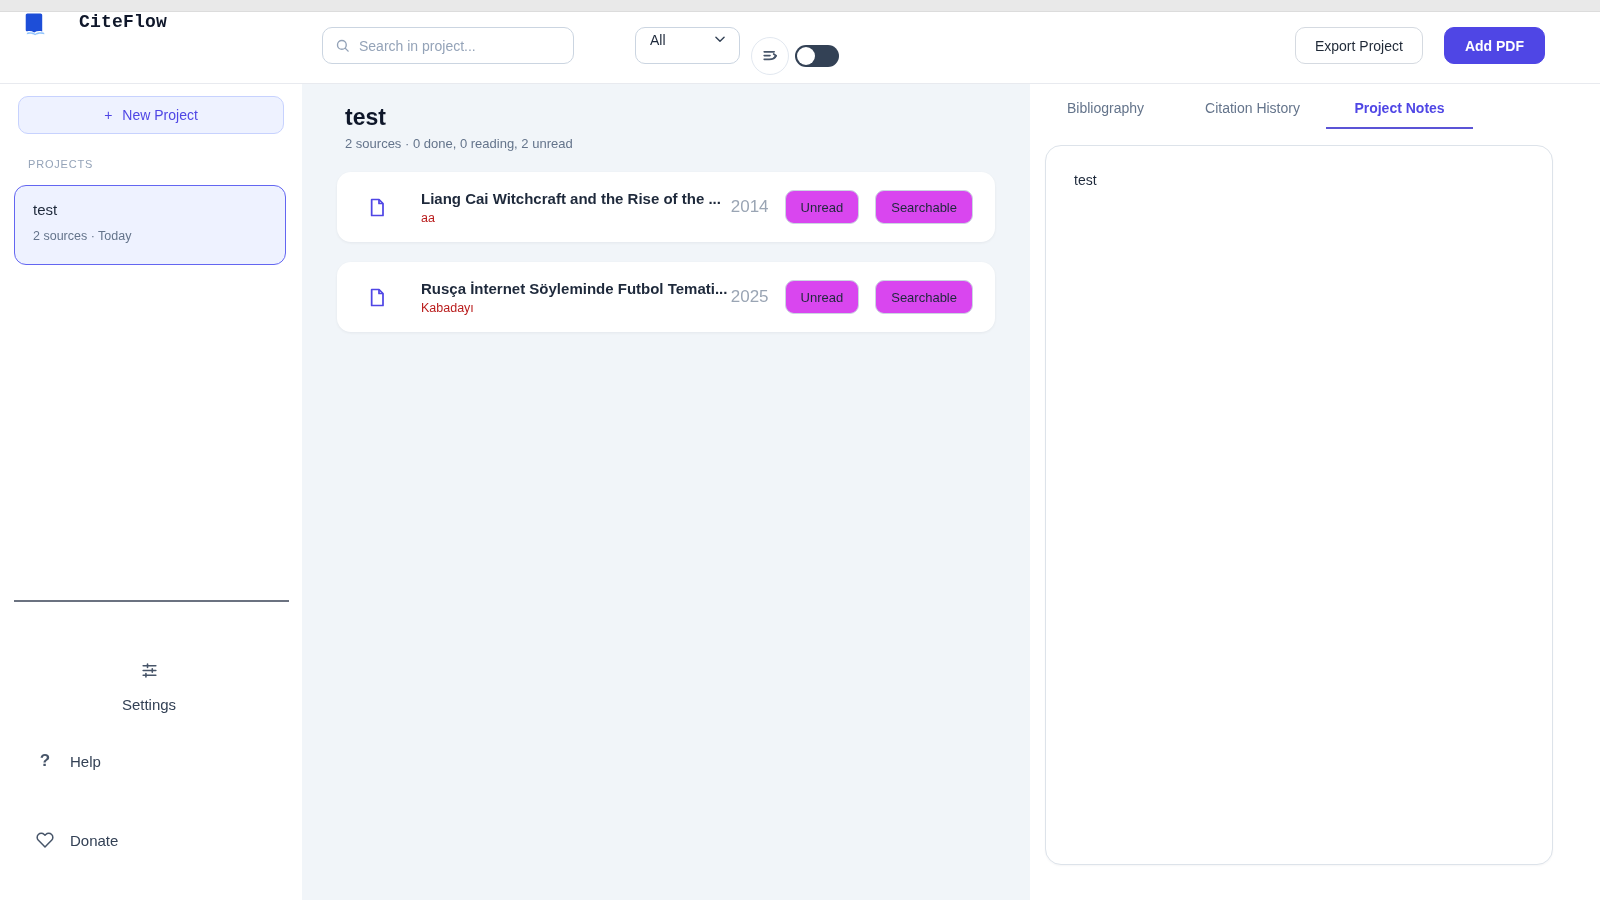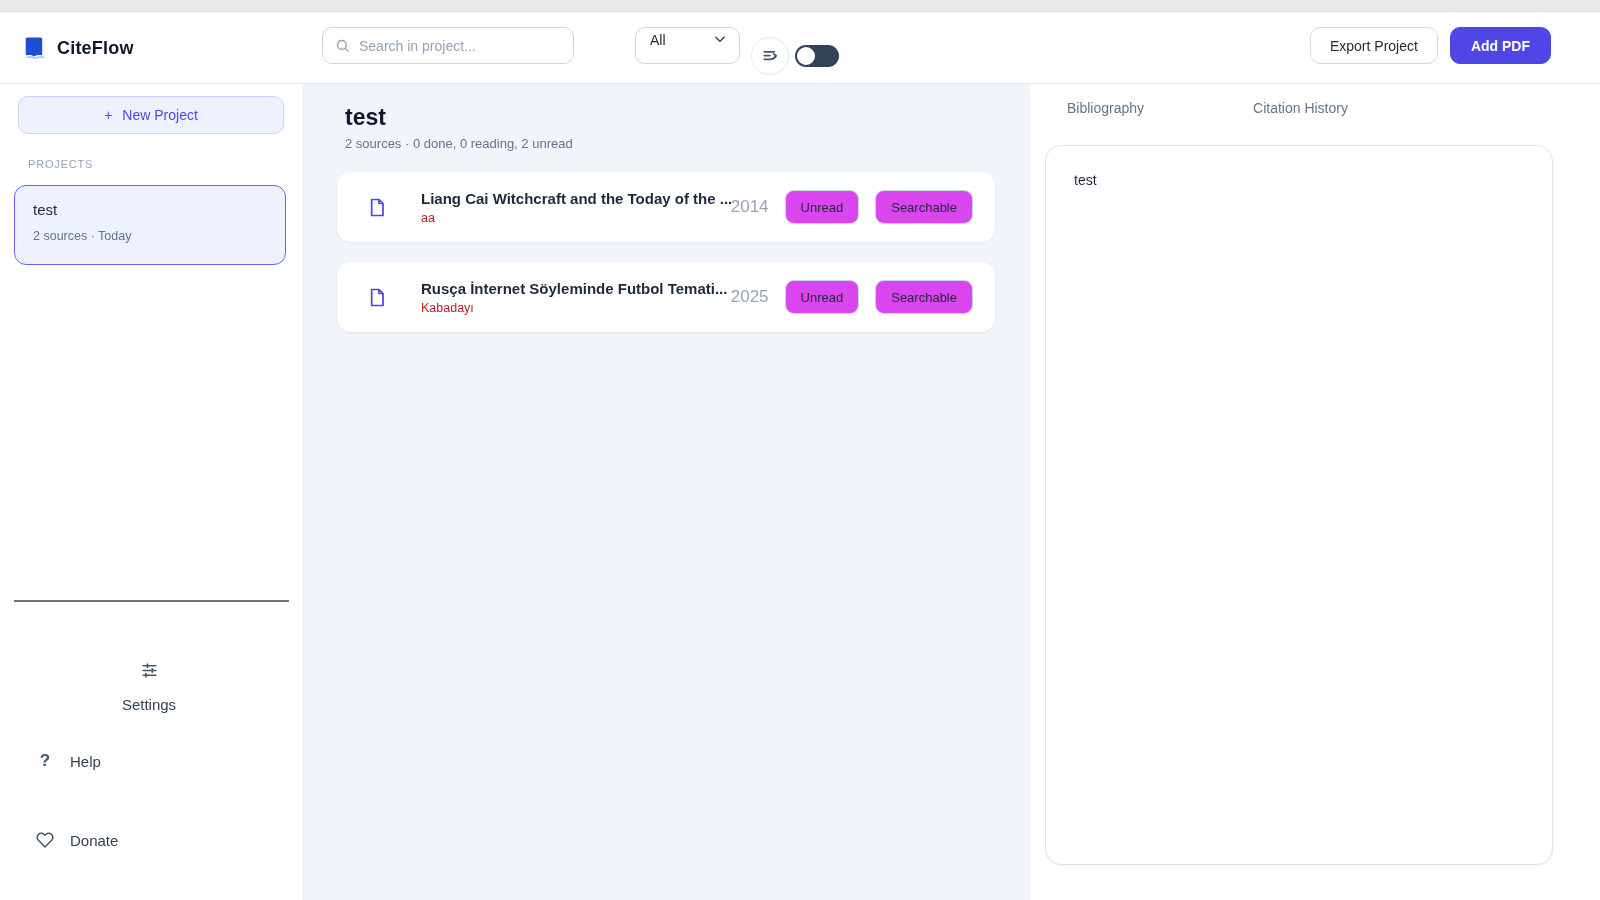--- a/index.html
+++ b/index.html
@@ -18,21 +18,21 @@
   .left-edge {
     position: absolute; top: 12px; left: 0; width: 4px; bottom: 0;
     background: #f6f6f6; border-right: 1px solid #e2e2e2;
   }
 
   
   .header {
     position: absolute; top: 12px; left: 0; width: 1600px; height: 72px;
     background: #ffffff; border-bottom: 1px solid #e8eaef;
   }
-  .logo-group { position: absolute; left: 24px; top: 0; height: 72px; display: flex; align-items: center; gap: 10px; }
+  .logo-group { position: absolute; left: 24px; top: 0; height: 72px; display: flex; gap: 32px; font-family: Liberation Mono, monospace; }
   .logo-title { font-size: 18px; font-weight: 700; color: #0f172a; letter-spacing: 0.2px; }
 
   .search-box {
     position: absolute; left: 322px; top: 15px; width: 252px; height: 37px;
     border: 1px solid #cbd5e1; border-radius: 10px; background: #ffffff;
     display: flex; align-items: center; padding: 0 12px; gap: 9px;
   }
   .search-box input {
     border: none; outline: none; flex: 1; font-size: 14px;
     font-family: "Liberation Sans", sans-serif; color: #334155; background: transparent;
@@ -54,21 +54,21 @@
 
   .toggle {
     position: absolute; left: 795px; top: 33px; width: 44px; height: 22px;
     background: #334155; border-radius: 11px; cursor: pointer;
   }
   .toggle .knob {
     position: absolute; left: 2px; top: 2px; width: 18px; height: 18px;
     background: #ffffff; border-radius: 50%;
   }
 
-  .header-actions { position: absolute; right: 49px; top: 15px; display: flex; gap: 12px; }
+  .header-actions { position: absolute; right: 55px; top: 15px; display: flex; gap: 21px; }
   .btn-outline {
     height: 37px; padding: 0 19px; background: #ffffff;
     border: 1px solid #d5dae1; border-radius: 10px;
     font-size: 14px; color: #1f2937; font-family: "Liberation Sans", sans-serif; cursor: pointer;
   }
   .btn-primary {
     height: 37px; padding: 0 20px; background: #4f46e5;
     border: 1px solid #4f46e5; border-radius: 10px;
     font-size: 14px; font-weight: 600; color: #ffffff; font-family: "Liberation Sans", sans-serif; cursor: pointer;
   }
@@ -135,21 +135,21 @@
     height: 34px; padding: 0 15px; background: #d946ef;
     border: 1px solid #cbd5e1; border-radius: 9px;
     font-size: 13px; color: #1e293b; font-family: "Liberation Sans", sans-serif; cursor: pointer;
   }
 
   
   .right-panel {
     position: absolute; top: 84px; left: 1030px; width: 570px; bottom: 0;
     background: #ffffff;
   }
-  .tabs { position: absolute; left: 2px; top: 4px; display: flex; gap: 48px; }
+  .tabs { position: absolute; left: 2px; top: 4px; display: flex; }
   .tab {
     width: 147px; height: 41px; display: flex; align-items: center; justify-content: center;
     font-size: 14px; color: #64748b; cursor: pointer;
     border-bottom: 2px solid transparent;
   }
   .tab.active { color: #4f46e5; font-weight: 700; border-bottom-color: #5b54d6; }
 
   .notes-area {
     position: absolute; left: 15px; top: 61px; width: 508px; height: 720px;
     border: 1px solid #dde3ea; border-radius: 16px; background: #ffffff;
@@ -266,21 +266,21 @@
     <div class="main-subtitle">2 sources · 0 done, 0 reading, 2 unread</div>
 
     <div class="source-card row-0">
       <span class="doc-icon">
         <svg width="16" height="19" viewBox="0 0 24 28" fill="none" stroke="#4f46e5" stroke-width="2.6" stroke-linejoin="round">
           <path d="M4 2h11l6 6v18H4z"></path>
             <path d="M15 2v6h6"></path>
         </svg>
       </span>
       <div class="titles">
-        <span class="s-title">Liang Cai Witchcraft and the Today of the ...</span>
+        <span class="s-title">Liang Cai Witchcraft and the Rise of the ...</span>
         <span class="s-author">aa</span>
       </div>
       <div class="right-group">
         <span class="year">2014</span>
         <button class="chip-btn">Unread</button>
         <button class="chip-btn">Searchable</button>
       </div>
     </div>
 
     <div class="source-card row-1">
@@ -299,17 +299,18 @@
         <button class="chip-btn">Unread</button>
         <button class="chip-btn">Searchable</button>
       </div>
     </div>
   </main>
 
   <section class="right-panel">
     <div class="tabs">
       <div class="tab">Bibliography</div>
       <div class="tab">Citation History</div>
+      <div class="tab active">Project Notes</div>
     </div>
     <textarea class="notes-area" style="">test</textarea>
   </section>
 
 </div>
 
 </body></html>

